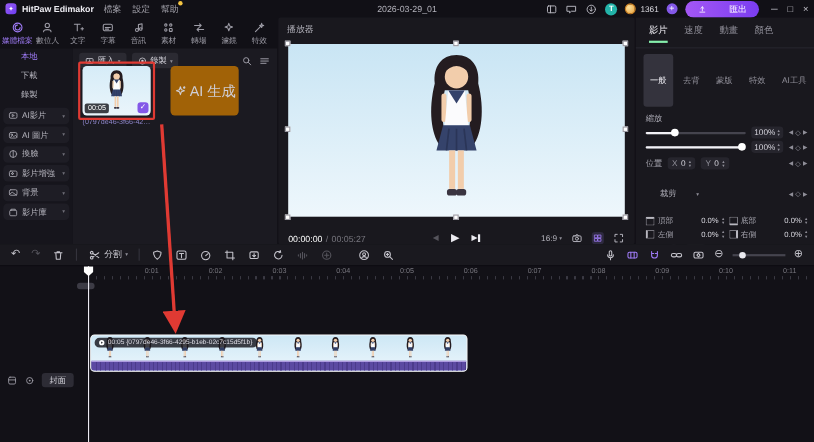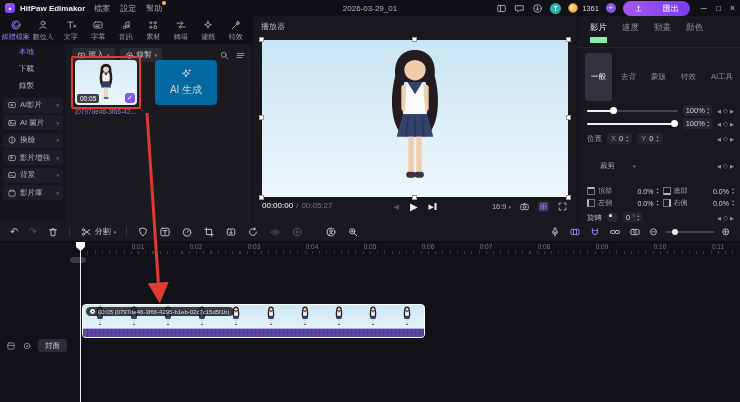--- a/index.html
+++ b/index.html
@@ -47,48 +47,48 @@
   .m-btn{display:flex;align-items:center;gap:3px;background:#2b2a32;border-radius:3px;padding:2px 5px;font-size:7.5px;color:#cfced6;}
   .m-btn svg{width:9px;height:9px;}
   .m-btn .chev{font-size:5px;color:#8f8e98;}
   .media-top .spacer{flex:1;}
   .media-top .tool{width:11px;height:11px;color:#9d9ca6;}
   .thumb-card{position:absolute;left:9px;top:16px;width:62px;height:45px;border-radius:4px;overflow:hidden;background:linear-gradient(#d6ecf8,#eaf5fb);}
   .thumb-card svg.girl{position:absolute;left:50%;top:3px;transform:translateX(-50%);height:40px;}
   .dur-badge{position:absolute;left:2px;bottom:2px;background:rgba(12,12,18,.78);border-radius:2px;padding:0 3px;font-size:6.5px;color:#fff;line-height:9px;}
   .check-badge{position:absolute;right:2px;bottom:2px;width:10px;height:10px;border-radius:3px;background:#8358e8;color:#fff;font-size:7px;line-height:10px;text-align:center;}
   .thumb-name{position:absolute;left:9px;top:64px;width:64px;font-size:6.5px;color:#8d85c9;white-space:nowrap;overflow:hidden;text-overflow:ellipsis;}
-  .ai-card{position:absolute;left:89px;top:16px;width:62px;height:45px;border-radius:4px;background:#0369a1;display:flex;flex-direction:column;align-items:center;justify-content:center;gap:3px;color:#cfced6;font-size:10px;}
+  .ai-card{position:absolute;left:89px;top:16px;width:62px;height:45px;border-radius:4px;background:#a16207;display:flex;flex-direction:row;align-items:center;justify-content:center;gap:3px;color:#cfced6;font-size:13px;}
   .ai-card svg{width:12px;height:12px;}
 
   
   .preview{position:absolute;left:253px;top:16px;width:324px;height:206px;background:#19181e;border-radius:2px;}
   .pv-header{position:absolute;left:8px;top:5px;font-size:8px;color:#b5b4bd;}
   .stage{position:absolute;left:9px;top:24px;width:306px;height:157px;background:linear-gradient(#c9e5f4,#eef7fc);}
   .stage svg.girl{position:absolute;left:50%;bottom:4px;transform:translateX(-50%);height:146px;}
   .handle{position:absolute;width:5px;height:5px;background:#fff;border:1px solid #9a99a2;}
-  .pv-bar{position:absolute;left:0;bottom:0;width:100%;height:21px;display:flex;align-items:flex-start;padding:0 9px;font-size:8px;}
+  .pv-bar{position:absolute;left:0;bottom:0;width:100%;height:21px;display:flex;align-items:flex-end;padding:0 9px;font-size:8px;}
   .tc-cur{color:#fff;}
   .tc-tot{color:#77767e;}
   .transport{position:absolute;left:50%;transform:translateX(-50%);display:flex;align-items:center;gap:11px;}
   .t-prev{color:#55545c;font-size:7px;}
   .t-play{color:#ecebf1;font-size:10px;}
   .t-next{color:#ecebf1;font-size:7px;display:flex;align-items:center;}
   .t-next i{display:block;width:1.5px;height:7px;background:#ecebf1;margin-left:1px;}
   .pv-right{margin-left:auto;display:flex;align-items:center;gap:8px;color:#b5b4bd;}
   .ratio{font-size:7.5px;display:flex;gap:2px;align-items:center;}
   .ratio .chev{font-size:5px;color:#8f8e98;}
   .pv-right svg{width:11px;height:11px;}
   .grid-on{color:#a07cf8;background:#2e2a40;border-radius:3px;padding:1px;}
 
   
   .inspector{position:absolute;left:578px;top:16px;width:162px;height:206px;background:#19181e;font-size:7.5px;display:flex;flex-direction:column;}
   .insp-tabs{display:flex;gap:15px;padding:6px 12px 4px;font-size:8.5px;color:#8f8e98;border-bottom:1px solid #26252d;}
   .insp-tab{padding-bottom:3px;}
-  .insp-tab.active{color:#f0eff5;border-bottom:6px solid #86efac;}
+  .insp-tab.active{color:#f0eff5;border-bottom:2px solid #86efac;}
   .subtabs{display:flex;gap:3px;margin:5px 7px 2px;align-items:center;}
   .subtab{padding:19px 6px;border-radius:3px;color:#8f8e98;white-space:nowrap;}
   .subtab.active{background:#34333d;color:#ecebf1;}
   .ctl-label{margin:4px 9px 0;color:#a9a8b2;}
   .slider-row{display:flex;align-items:center;gap:5px;margin:2px 6px 0 9px;}
   .slider{position:relative;flex:1;height:10px;--pct:50%;}
   .slider .track{position:absolute;left:0;right:0;top:4px;height:2px;background:#45444e;border-radius:1px;}
   .slider .fill{position:absolute;left:0;top:4px;height:2px;width:var(--pct);background:#f2f1f6;border-radius:1px;}
   .slider .knob{position:absolute;top:1px;left:var(--pct);width:7px;height:7px;margin-left:-4px;border-radius:50%;background:#fff;}
   .vbox{display:flex;align-items:center;gap:2px;background:#26252d;border-radius:3px;padding:1px 3px;color:#d5d4dc;}
@@ -440,20 +440,21 @@
       <span class="insp-tab">顏色</span>
     </div>
     <div class="subtabs">
       <span class="subtab active">一般</span>
       <span class="subtab">去背</span>
       <span class="subtab">蒙版</span>
       <span class="subtab">特效</span>
       <span class="subtab">AI工具</span>
     </div>
 
+    <div class="ctl-label">縮放</div>
     <div class="slider-row">
       <div class="slider" style="--pct: 30%;">
           <div class="track"></div>
           <div class="fill"></div>
           <div class="knob"></div>
         </div>
       <div class="vbox">
         <span>100%</span>
         <span class="stepper">
             <span>▴</span>

